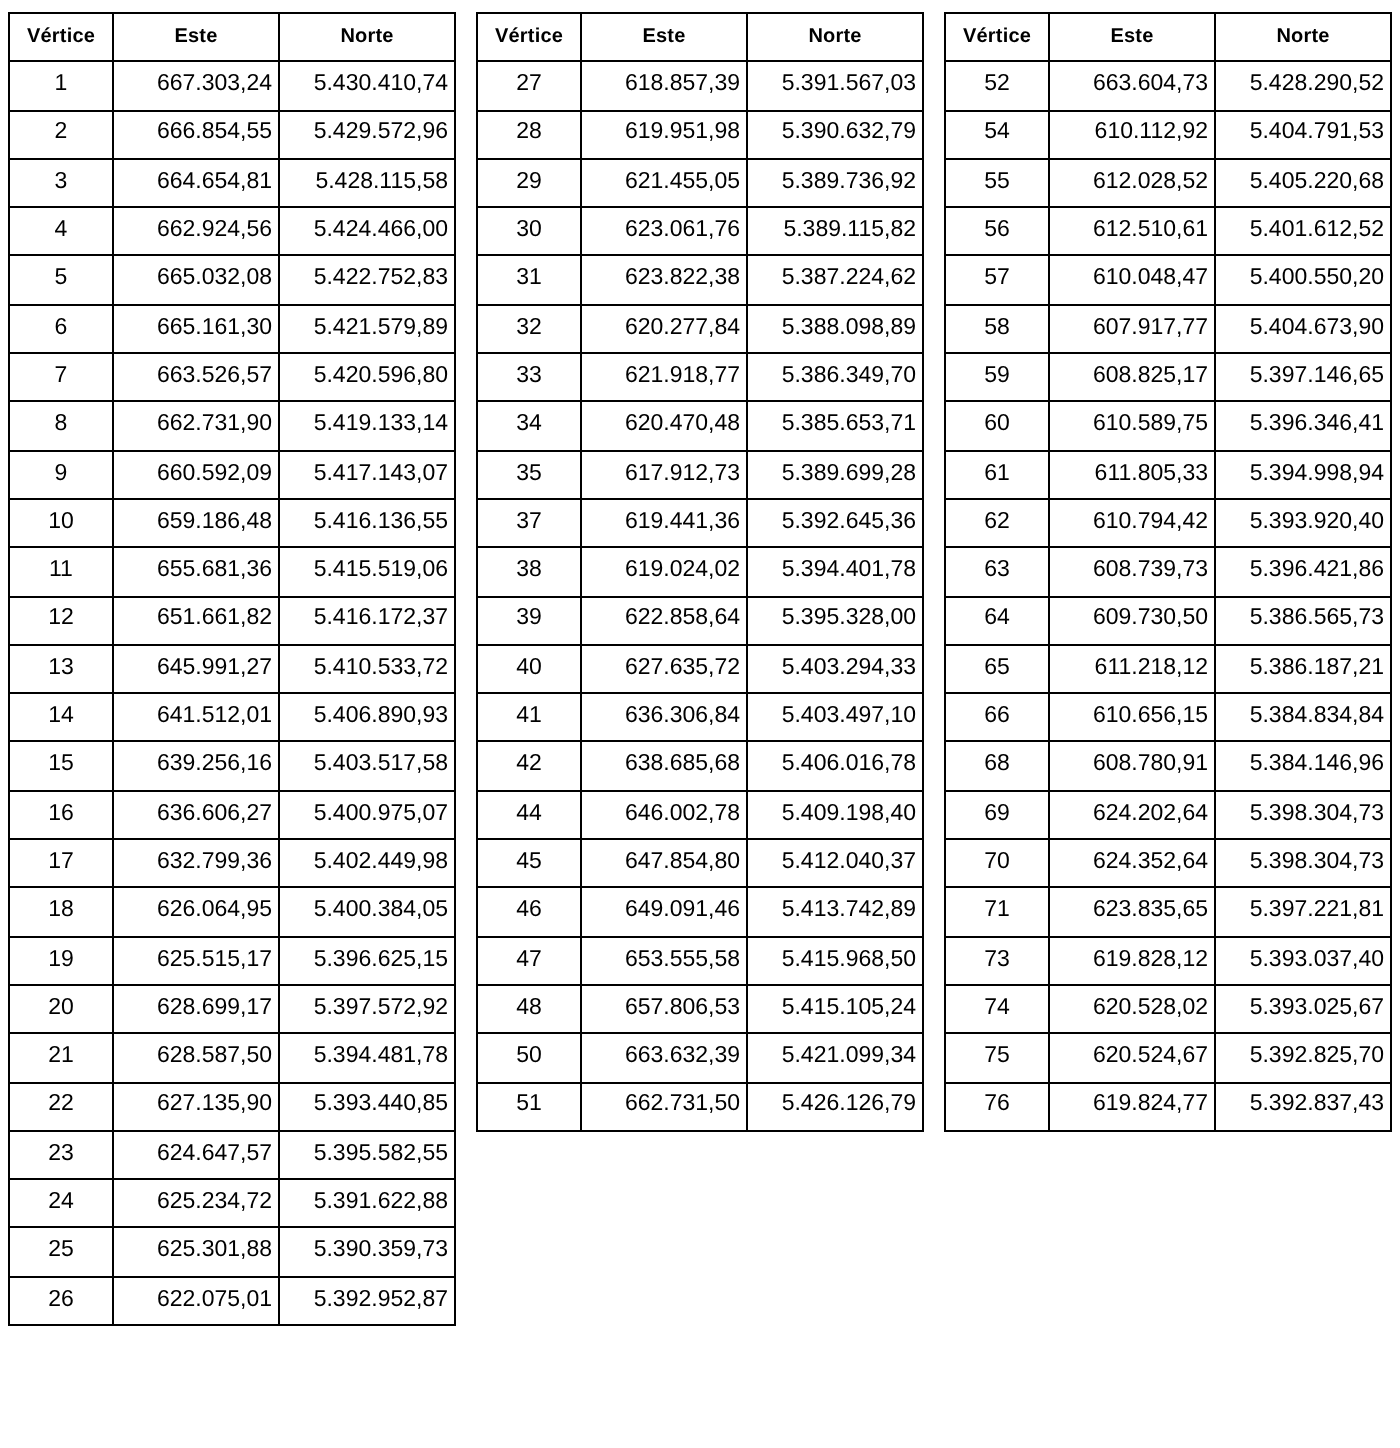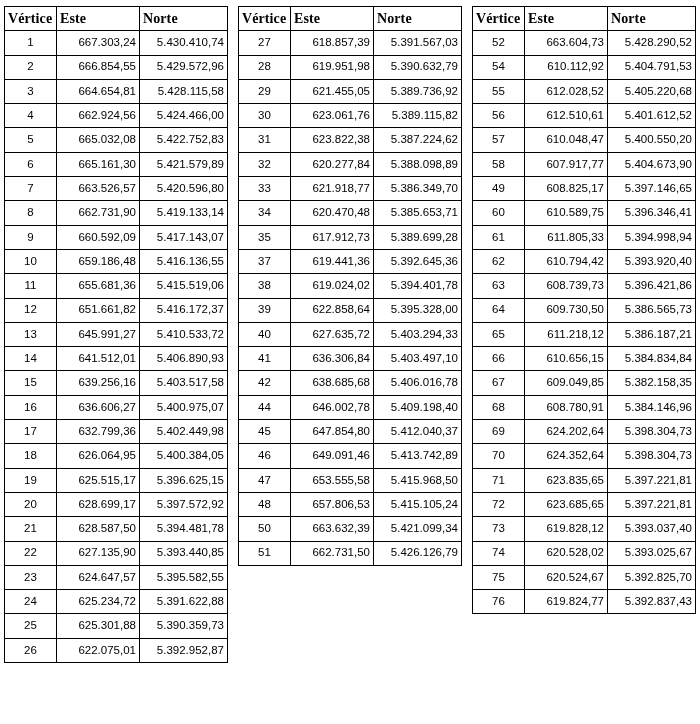--- a/index.html
+++ b/index.html
@@ -36,24 +36,23 @@
   table.coord-table td {
     border: 1px solid #000;
     height: 24.3px;
     padding: 0 3px;
     font-size: 11.5px;
     line-height: 1;
     box-sizing: border-box;
   }
   table.coord-table th {
     font-weight: bold;
-    text-align: left;
-    font-size: 14px;
+    text-align: center;
+    font-size: 10px;
     letter-spacing: 0.1px;
-    font-family: Liberation Serif, serif;
   }
   col.c-vert { width: 52px; }
   col.c-este { width: 83px; }
   col.c-norte { width: 88px; }
   td.vert {
     text-align: center;
   }
   td.este, td.norte {
     text-align: right;
     padding-right: 9px;
@@ -377,21 +376,21 @@
             <td class="vert">57</td>
             <td class="este">610.048,47</td>
             <td class="norte">5.400.550,20</td>
           </tr>
           <tr>
             <td class="vert">58</td>
             <td class="este">607.917,77</td>
             <td class="norte">5.404.673,90</td>
           </tr>
           <tr>
-            <td class="vert">49</td>
+            <td class="vert">59</td>
             <td class="este">608.825,17</td>
             <td class="norte">5.397.146,65</td>
           </tr>
           <tr>
             <td class="vert">60</td>
             <td class="este">610.589,75</td>
             <td class="norte">5.396.346,41</td>
           </tr>
           <tr>
             <td class="vert">61</td>
@@ -417,50 +416,40 @@
             <td class="vert">65</td>
             <td class="este">611.218,12</td>
             <td class="norte">5.386.187,21</td>
           </tr>
           <tr>
             <td class="vert">66</td>
             <td class="este">610.656,15</td>
             <td class="norte">5.384.834,84</td>
           </tr>
           <tr>
-            <td class="vert">67</td>
-            <td class="este">609.049,85</td>
-            <td class="norte">5.382.158,35</td>
-          </tr>
-          <tr>
             <td class="vert">68</td>
             <td class="este">608.780,91</td>
             <td class="norte">5.384.146,96</td>
           </tr>
           <tr>
             <td class="vert">69</td>
             <td class="este">624.202,64</td>
             <td class="norte">5.398.304,73</td>
           </tr>
           <tr>
             <td class="vert">70</td>
             <td class="este">624.352,64</td>
             <td class="norte">5.398.304,73</td>
           </tr>
           <tr>
             <td class="vert">71</td>
             <td class="este">623.835,65</td>
             <td class="norte">5.397.221,81</td>
           </tr>
           <tr>
-            <td class="vert">72</td>
-            <td class="este">623.685,65</td>
-            <td class="norte">5.397.221,81</td>
-          </tr>
-          <tr>
             <td class="vert">73</td>
             <td class="este">619.828,12</td>
             <td class="norte">5.393.037,40</td>
           </tr>
           <tr>
             <td class="vert">74</td>
             <td class="este">620.528,02</td>
             <td class="norte">5.393.025,67</td>
           </tr>
           <tr>

